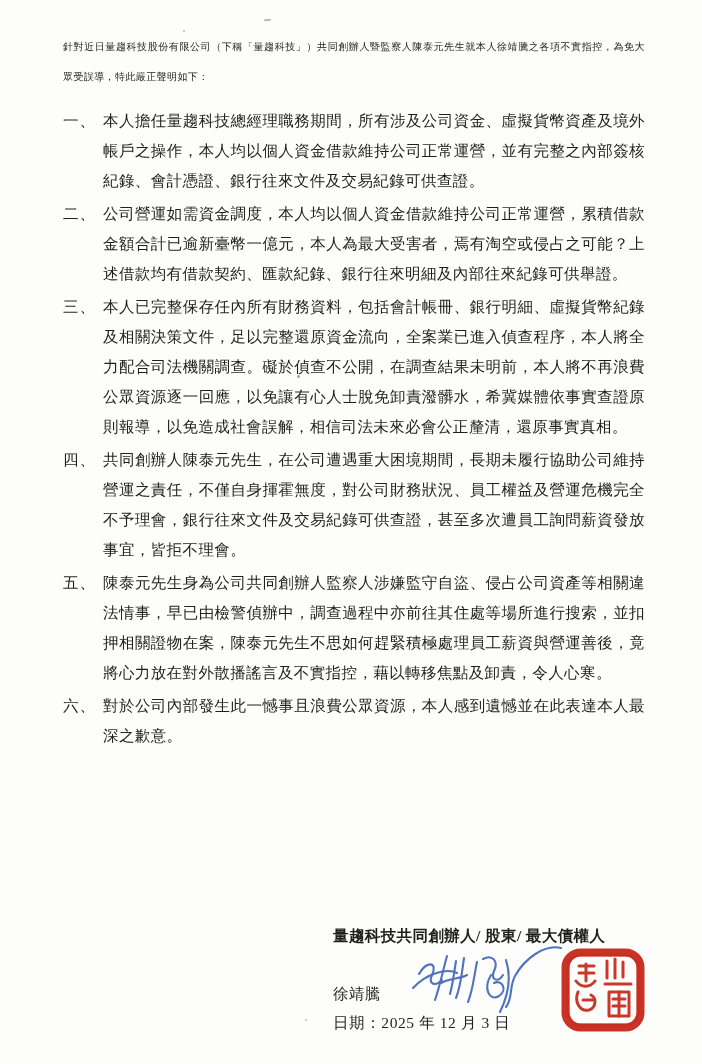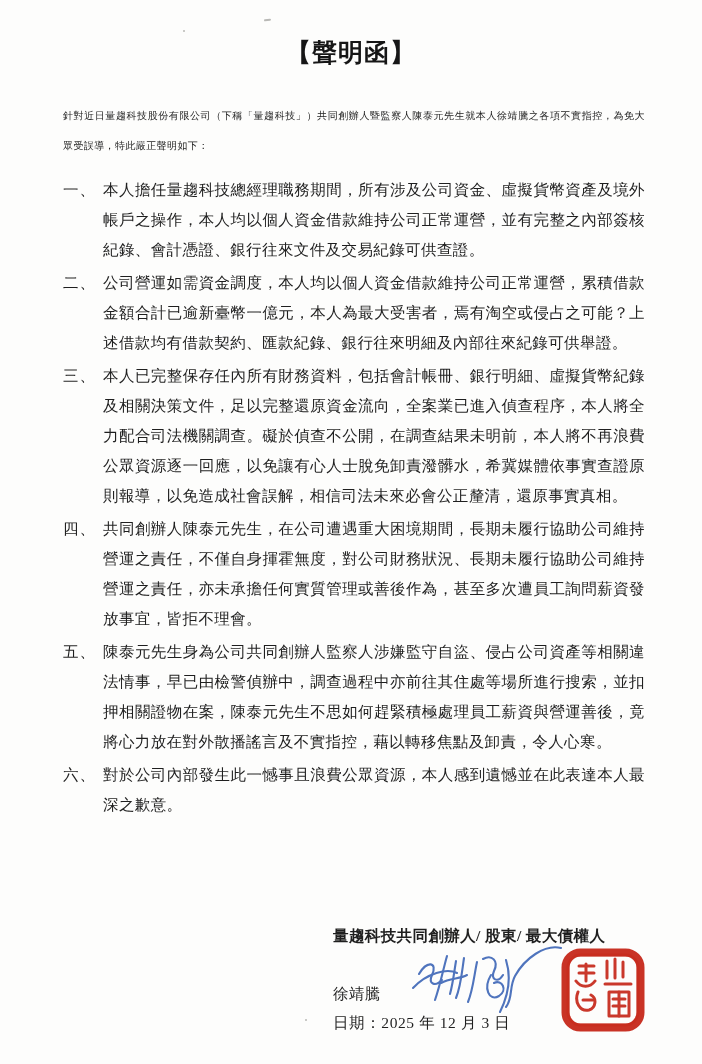--- a/index.html
+++ b/index.html
@@ -51,40 +51,39 @@
 </head>
 <body>
 
 <div class="page">
 
   <div class="speck s1"></div>
   <div class="speck s2"></div>
   <div class="speck s3"></div>
   <div class="speck s4"></div>
 
-  <h1 class="title">【聲明函】</h1>
 
   <p class="intro">針對近日量趨科技股份有限公司（下稱「量趨科技」）共同創辦人暨監察人陳泰元先生就本人徐靖騰之各項不實指控，為免大眾受誤導，特此嚴正聲明如下：</p>
 
   <ol class="items">
     <li class="item">
       <span class="num">一、</span>
       <span class="txt">本人擔任量趨科技總經理職務期間，所有涉及公司資金、虛擬貨幣資產及境外帳戶之操作，本人均以個人資金借款維持公司正常運營，並有完整之內部簽核紀錄、會計憑證、銀行往來文件及交易紀錄可供查證。</span>
     </li>
     <li class="item">
       <span class="num">二、</span>
       <span class="txt">公司營運如需資金調度，本人均以個人資金借款維持公司正常運營，累積借款金額合計已逾新臺幣一億元，本人為最大受害者，焉有淘空或侵占之可能？上述借款均有借款契約、匯款紀錄、銀行往來明細及內部往來紀錄可供舉證。</span>
     </li>
     <li class="item">
       <span class="num">三、</span>
       <span class="txt">本人已完整保存任內所有財務資料，包括會計帳冊、銀行明細、虛擬貨幣紀錄及相關決策文件，足以完整還原資金流向，全案業已進入偵查程序，本人將全力配合司法機關調查。礙於偵查不公開，在調查結果未明前，本人將不再浪費公眾資源逐一回應，以免讓有心人士脫免卸責潑髒水，希冀媒體依事實查證原則報導，以免造成社會誤解，相信司法未來必會公正釐清，還原事實真相。</span>
     </li>
     <li class="item">
       <span class="num">四、</span>
-      <span class="txt">共同創辦人陳泰元先生，在公司遭遇重大困境期間，長期未履行協助公司維持營運之責任，不僅自身揮霍無度，對公司財務狀況、長期未履行協助公司維持營運之責任，亦未承擔任何實質管理或善後作為，甚至多次遭員工詢問薪資發放事宜，皆拒不理會。</span>
+      <span class="txt">共同創辦人陳泰元先生，在公司遭遇重大困境期間，長期未履行協助公司維持營運之責任，不僅自身揮霍無度，對公司財務狀況、員工權益及營運危機完全不予理會，銀行往來文件及交易紀錄可供查證，甚至多次遭員工詢問薪資發放事宜，皆拒不理會。</span>
     </li>
     <li class="item">
       <span class="num">五、</span>
       <span class="txt">陳泰元先生身為公司共同創辦人監察人涉嫌監守自盜、侵占公司資產等相關違法情事，早已由檢警偵辦中，調查過程中亦前往其住處等場所進行搜索，並扣押相關證物在案，陳泰元先生不思如何趕緊積極處理員工薪資與營運善後，竟將心力放在對外散播謠言及不實指控，藉以轉移焦點及卸責，令人心寒。</span>
     </li>
     <li class="item">
       <span class="num">六、</span>
       <span class="txt">對於公司內部發生此一憾事且浪費公眾資源，本人感到遺憾並在此表達本人最深之歉意。</span>
     </li>
   </ol>

